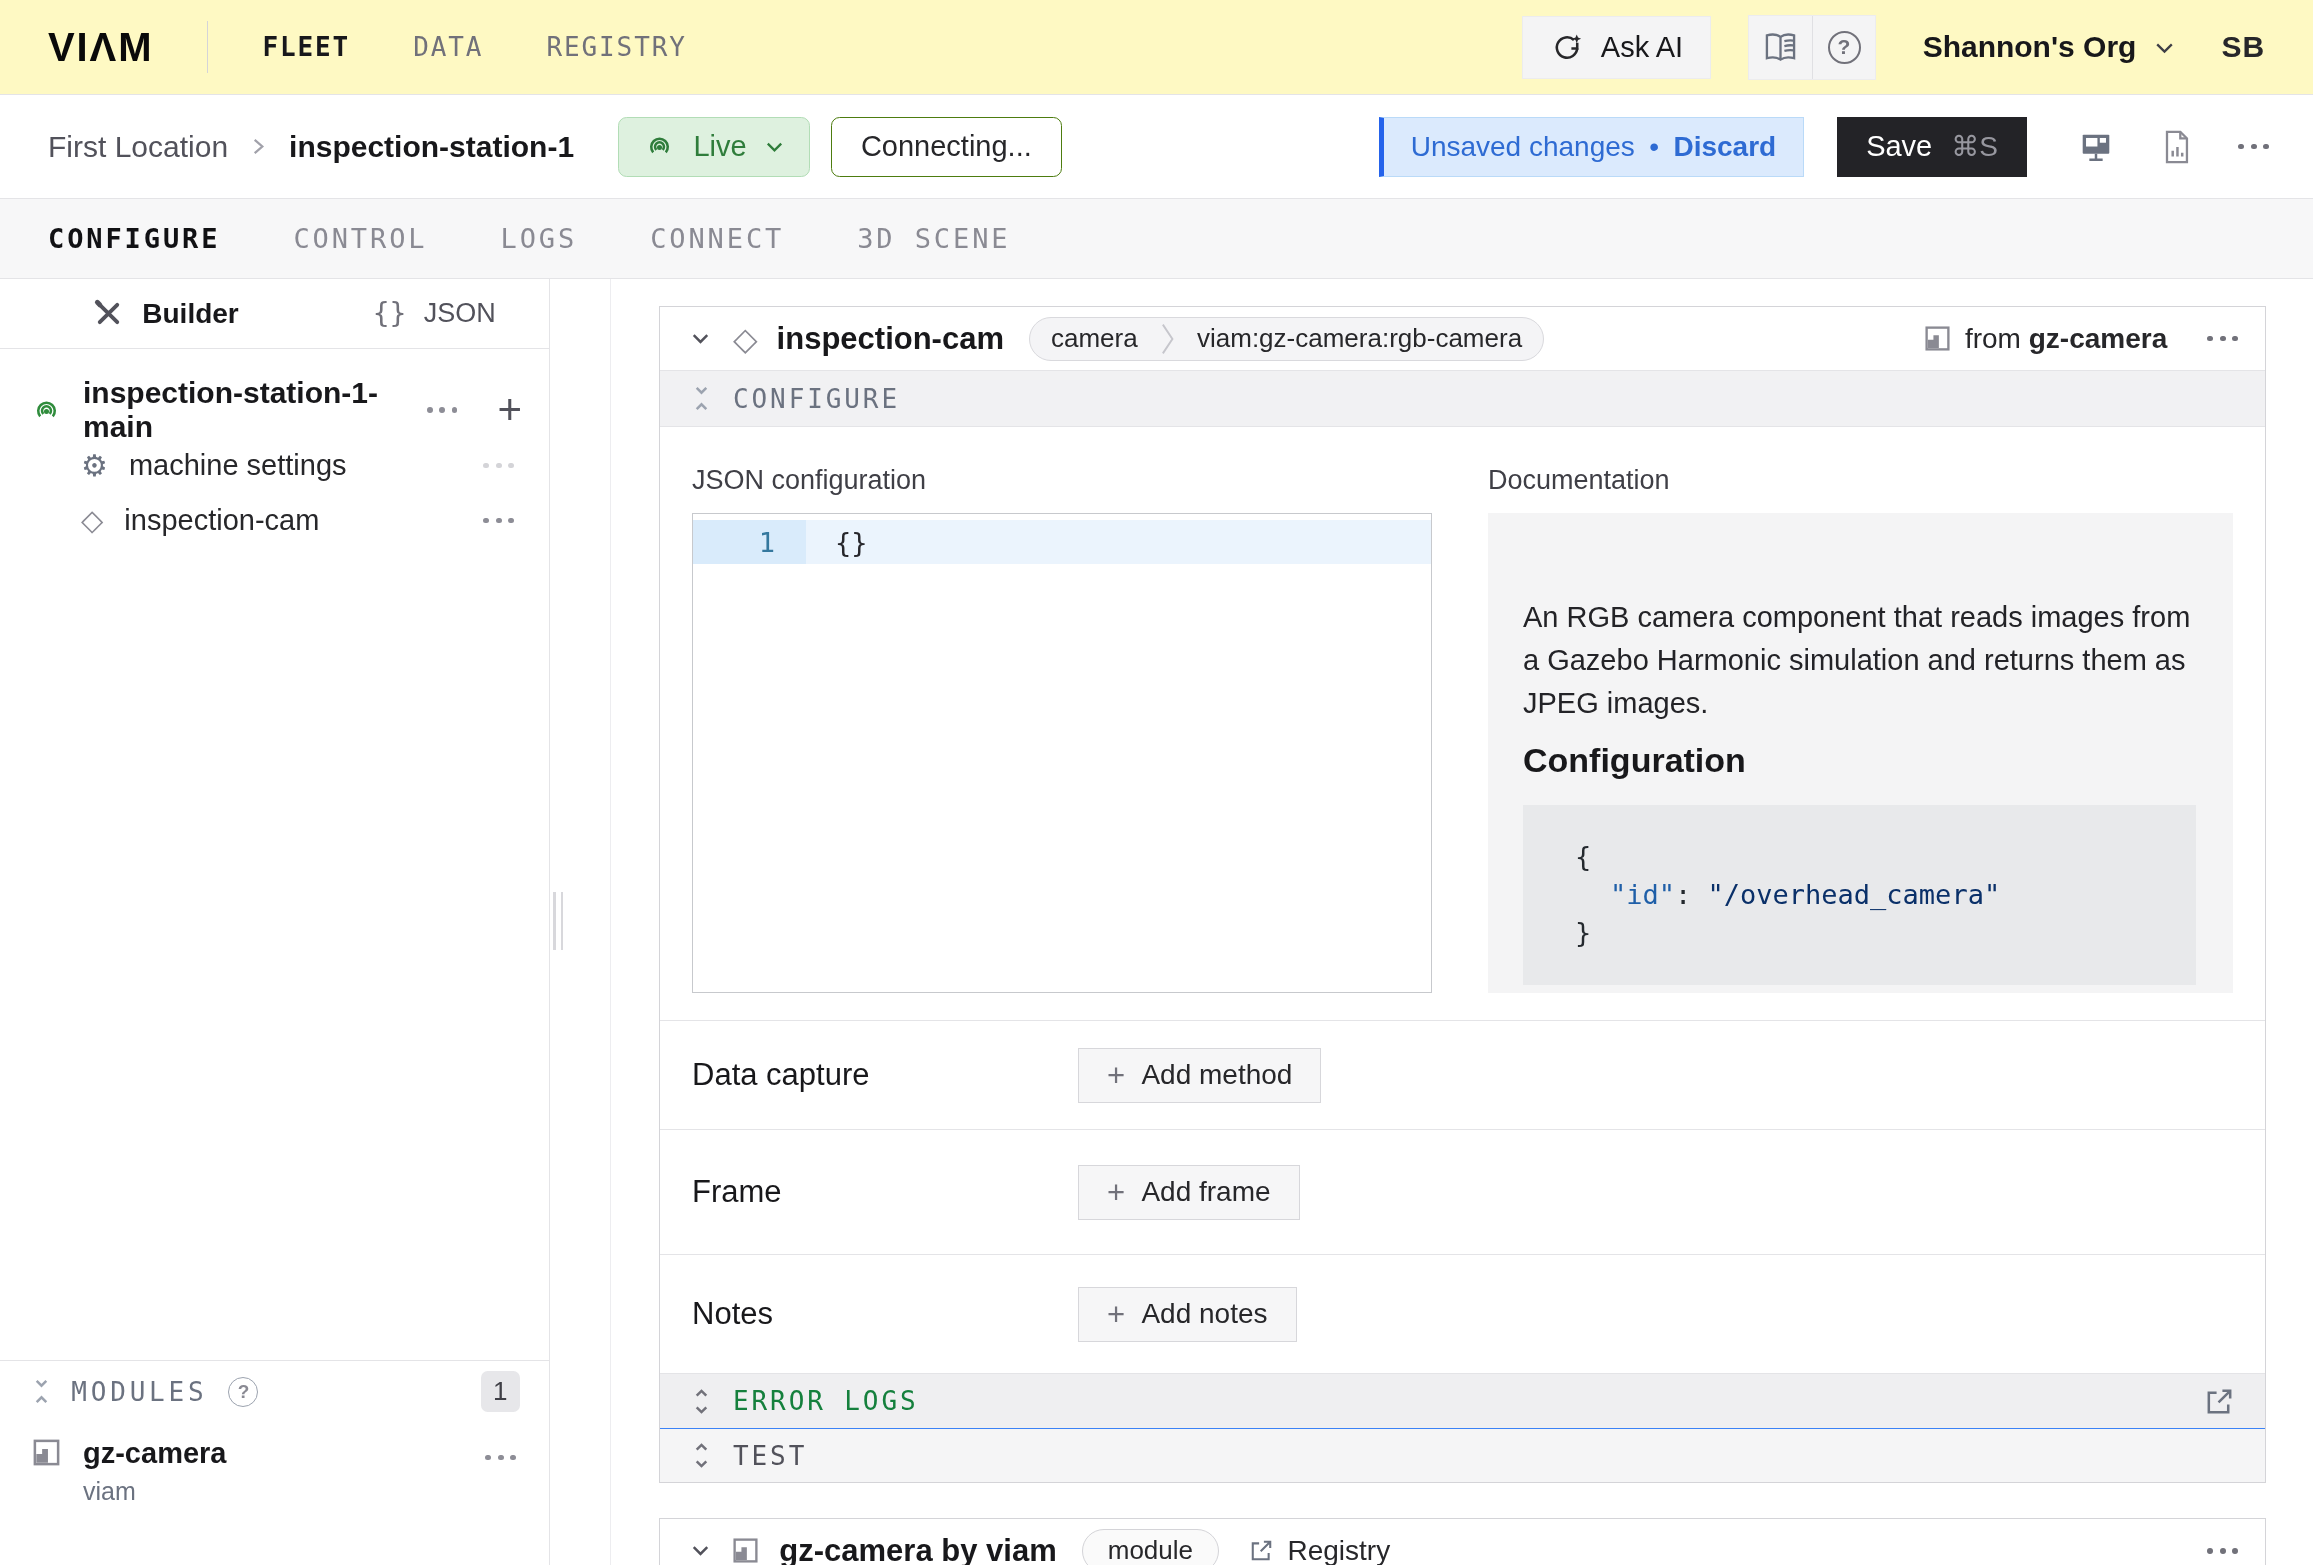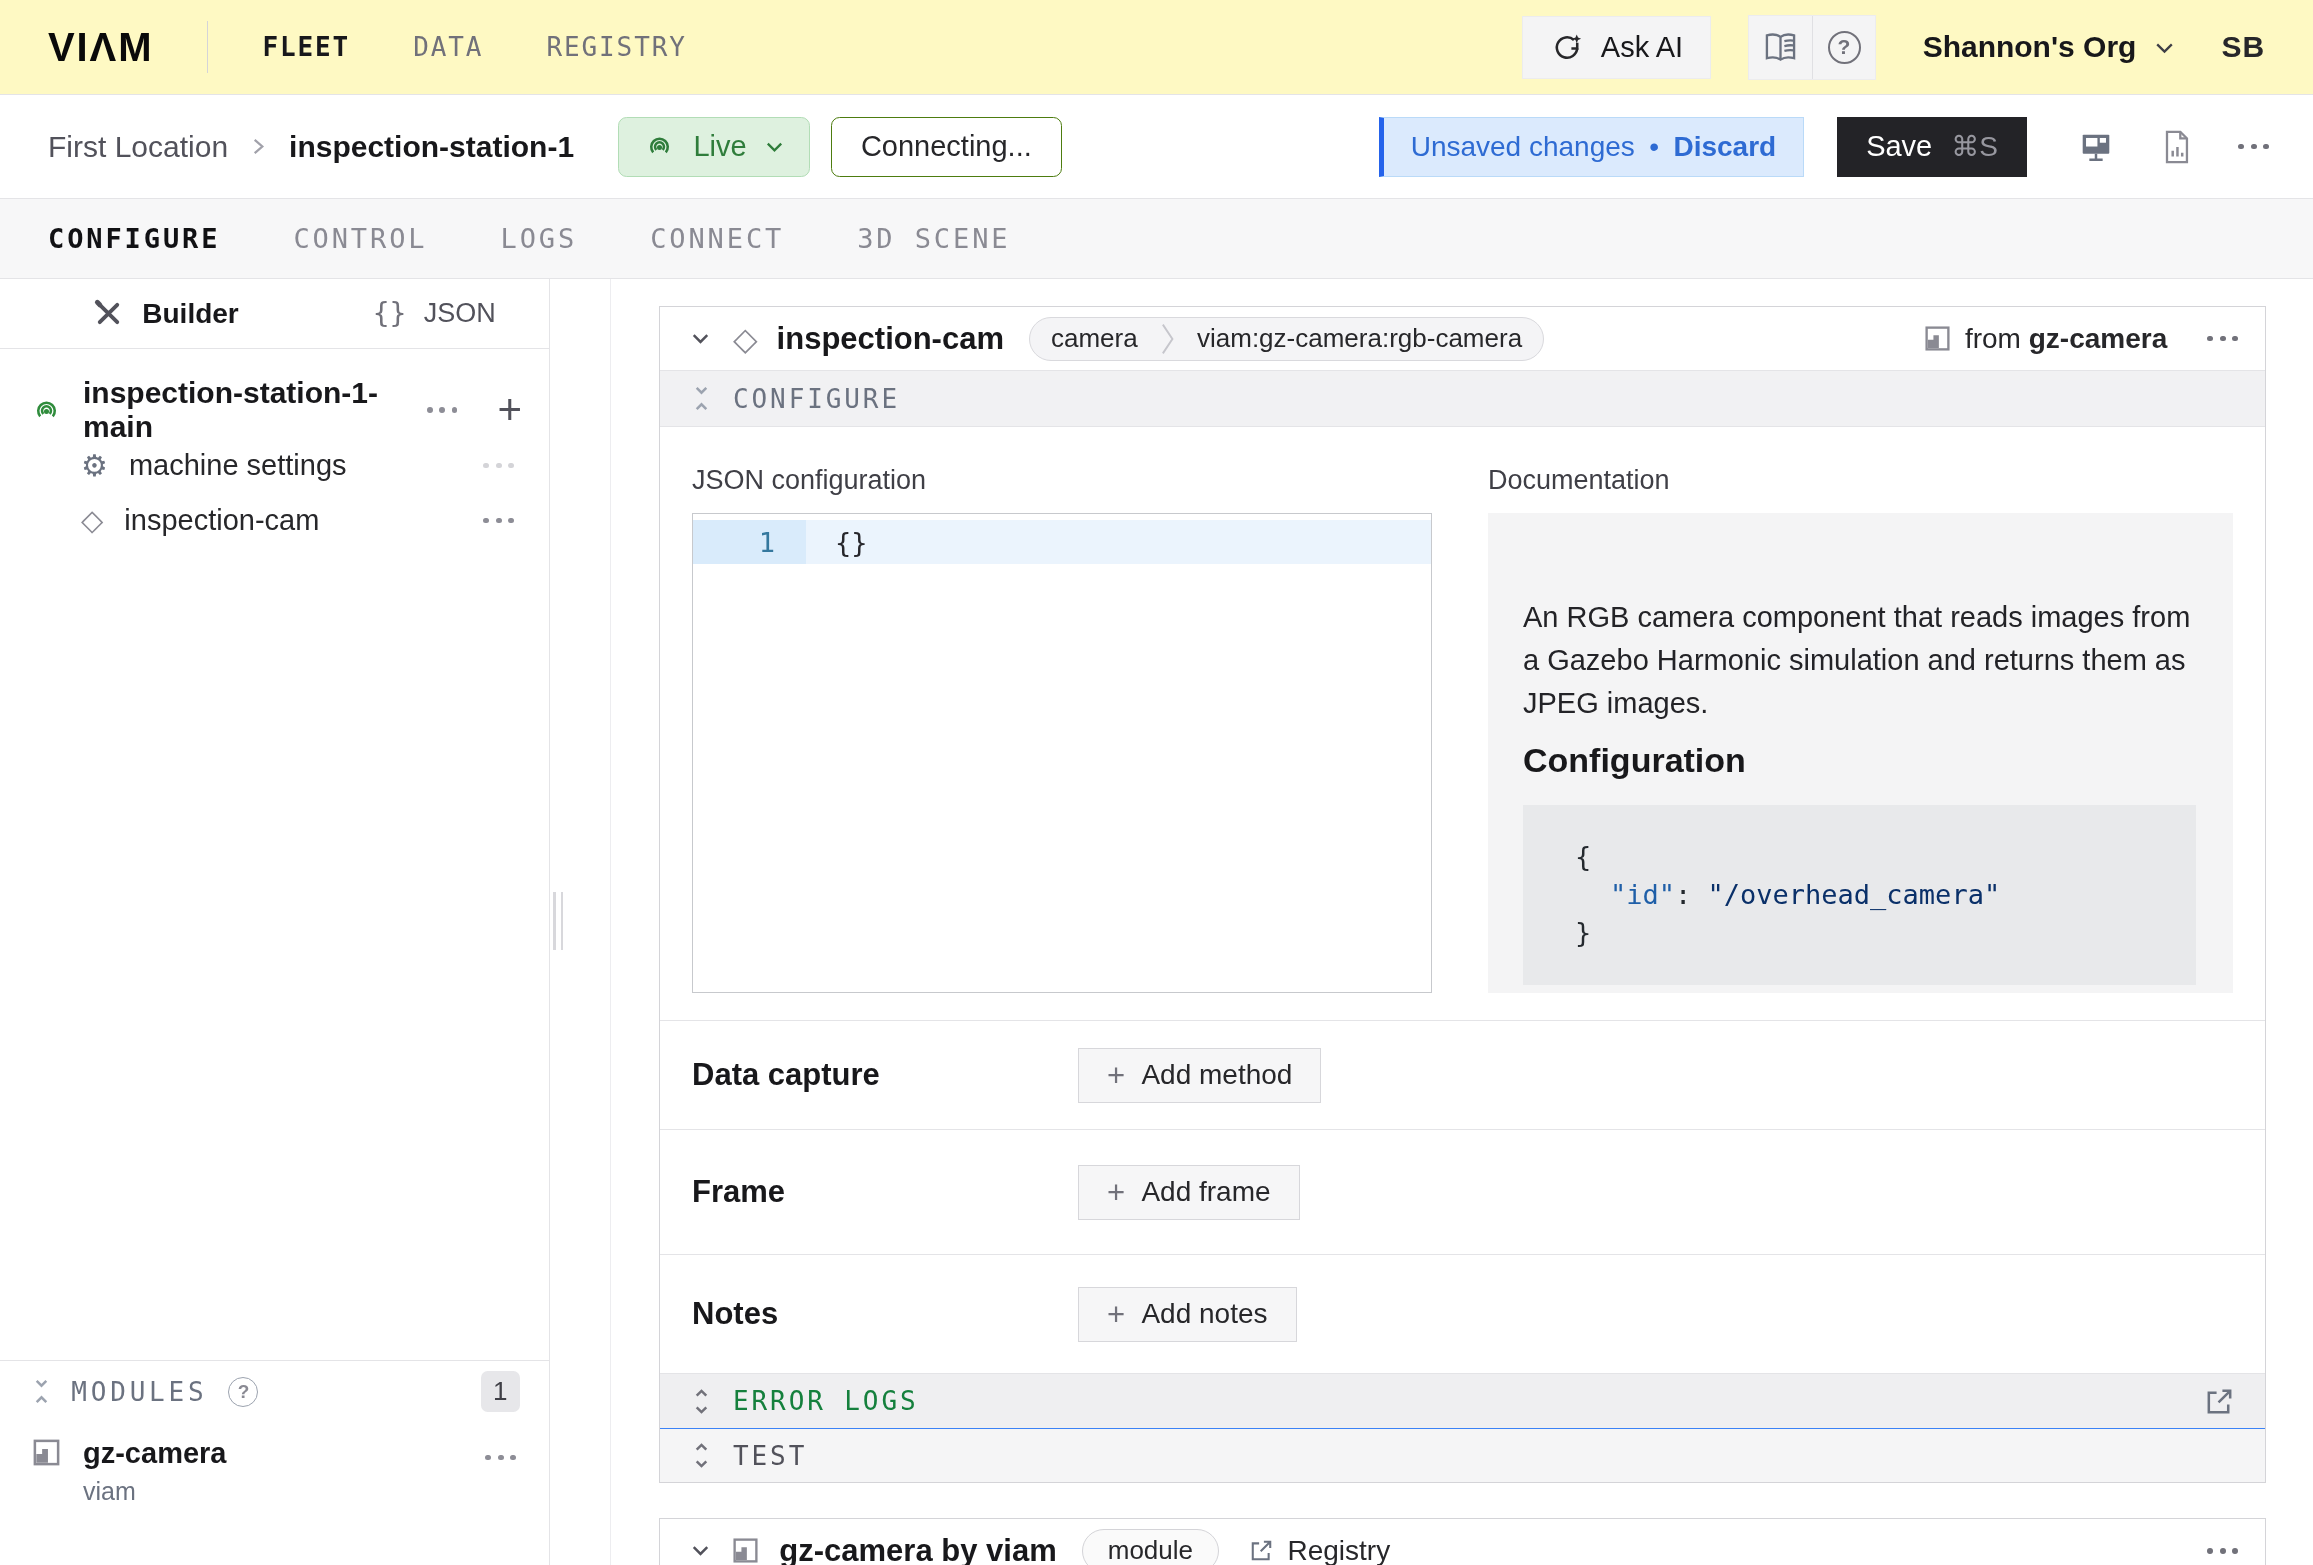--- a/index.html
+++ b/index.html
@@ -116,21 +116,21 @@
   .docs-desc { font-size:29px; line-height:43px; color:#232327;margin-top:48px; }
   .docs-h1 { font-size:34px; font-weight:700; color:#18181b; margin-top:15.4px; }
   .codeblock { margin-top:25px; background:#e8e9eb; padding:33px 19px 33px 52px; font-family:"DejaVu Sans Mono", monospace; font-size:27px; line-height:38px; color:#24292e; }
   .codeblock .ckey { color:#1f5fa8; }
   .codeblock .cval { color:#0a3069; }
   .codeblock .indent { padding-left:35px; }
   .docs-h2 { font-size:30px; font-weight:700; color:#18181b; margin-top:31px; }
 
   .sec { border-top:1px solid #e4e4e7; display:flex; align-items:center; padding:0 32px; }
   .sec-1 { height:109px; } .sec-2 { height:125px; } .sec-3 { height:119px; }
-  .sec-label { width:386px; font-size:31px; font-weight:700; color:#18181b; flex-shrink:0; }
+  .sec-label { width:386px; font-size:31px; font-weight:400; color:#18181b; flex-shrink:0; }
   .add-btn { height:55px; background:#f6f6f7; border:1px solid #d7d7db; display:flex; align-items:center; gap:16.3px; padding:0 28px; font-size:28px; color:#27272a; cursor:pointer; }
   .add-btn .plus { color:#71717a; font-size:31px; font-weight:300; line-height:1; }
 
   .errbar { border-top:1px solid #e4e4e7; height:55px; background:#efeff1; display:flex; align-items:center; padding:0 29px; }
   .errbar .barlabel { color:#15803d; }
   .errbar .extlink { margin-left:auto; color:#6b7280; cursor:pointer; }
   .testbar { height:54px; background:#f5f5f6; border-top:1px solid #3b82f6; display:flex; align-items:center; padding:0 29px; }
   .testbar .barlabel { color:#52525b; }
 
   .card2 { margin-top:35px; border:1px solid #d4d4d8; background:#fff; }

